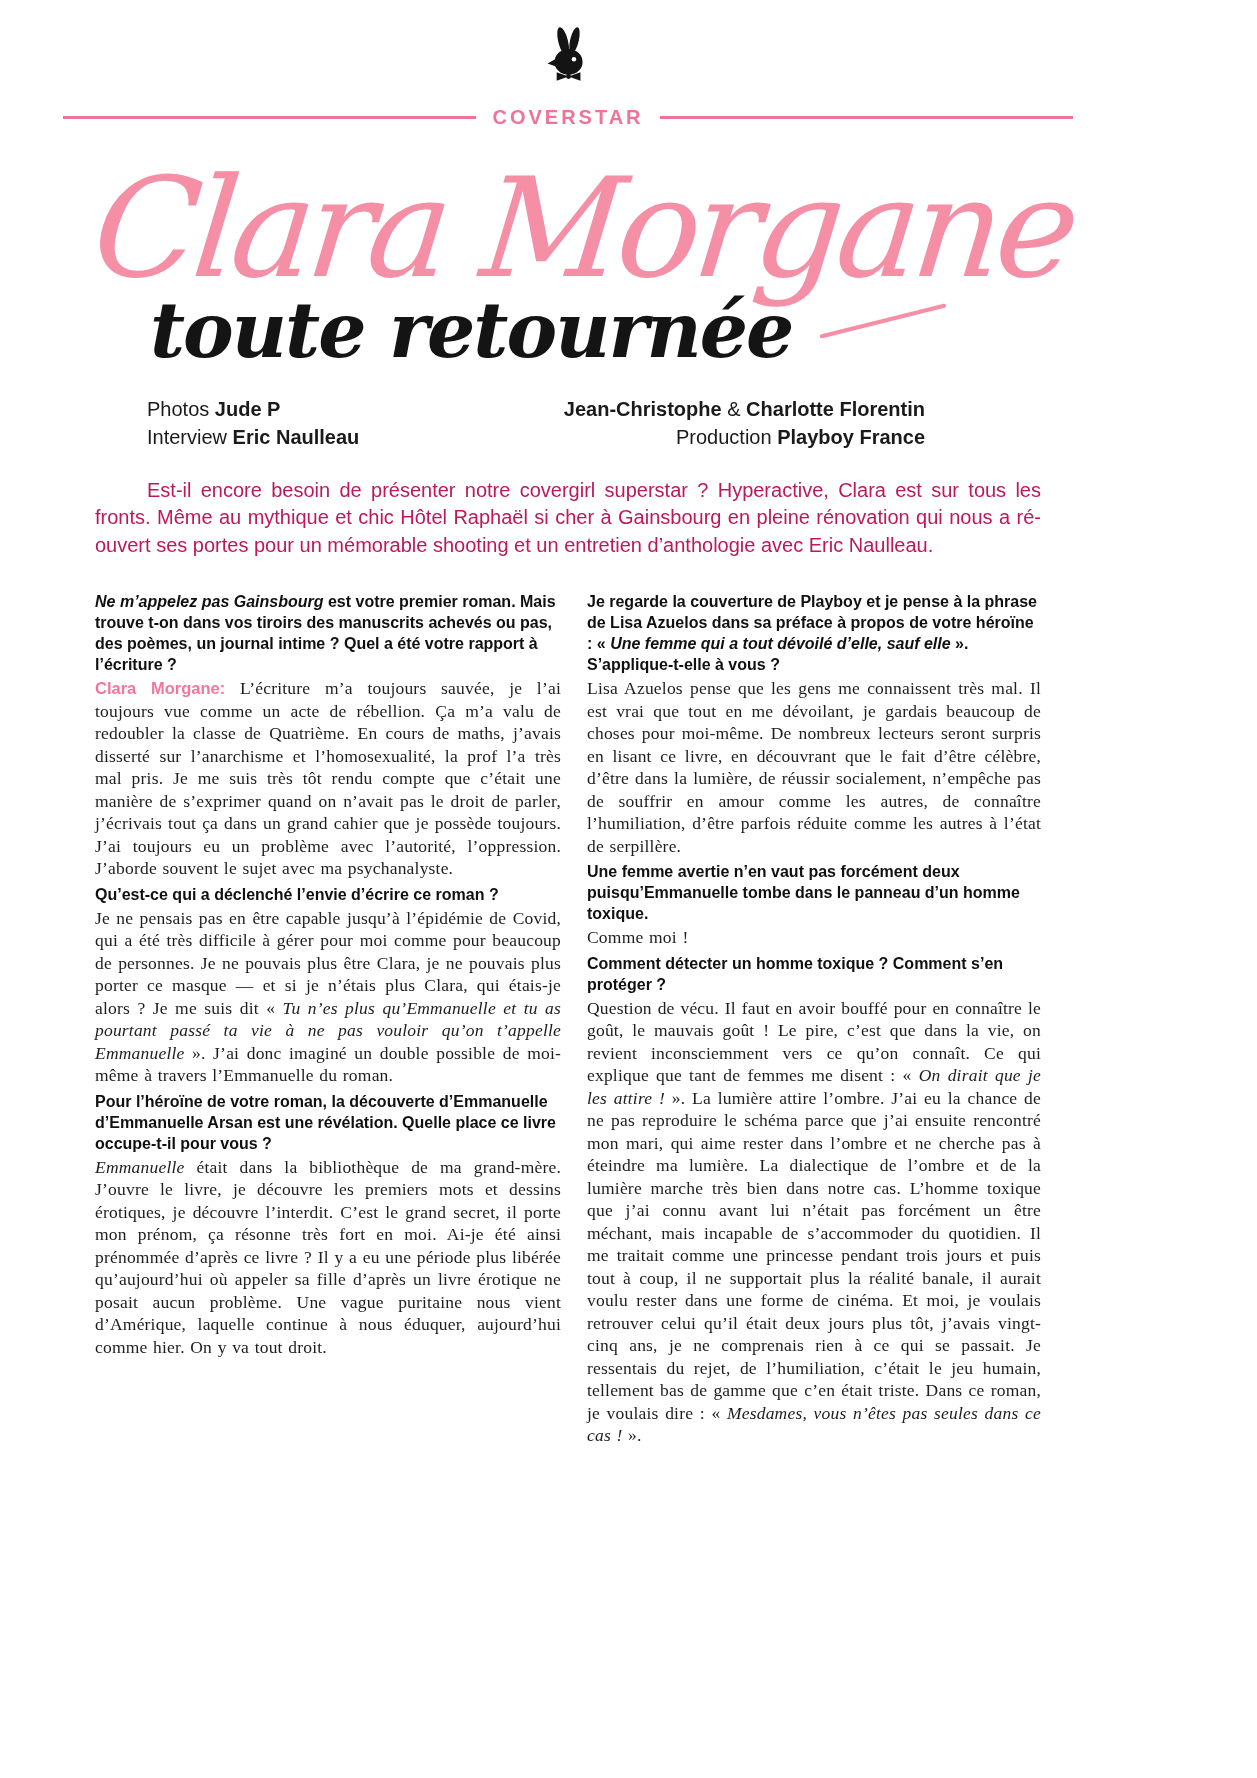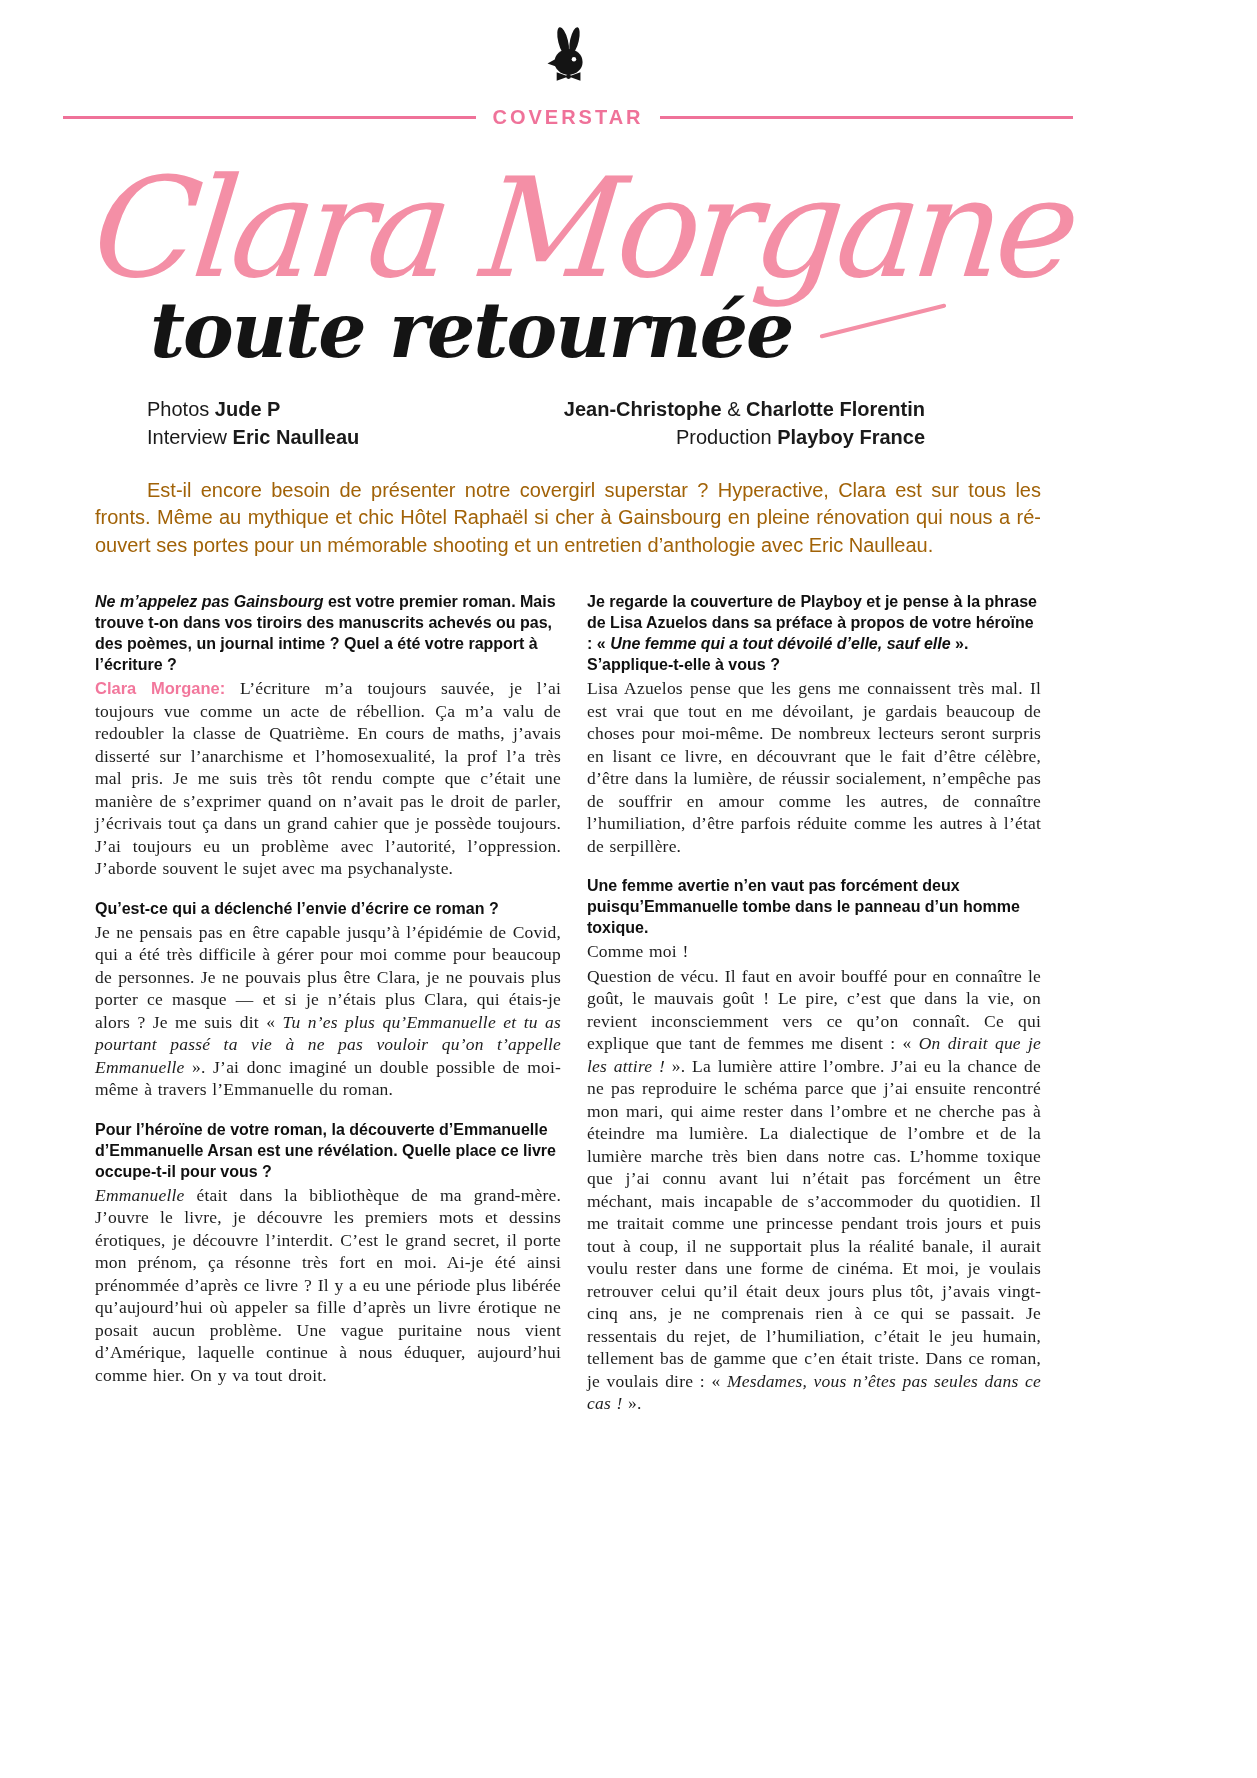--- a/index.html
+++ b/index.html
@@ -67,34 +67,34 @@
   .credits-left { padding-left: 52px; }
   .credits-right { padding-right: 116px; text-align: right; }
   .credit-line b { font-weight: bold; }
   .credit-line .sep { font-weight: normal; }
   
   .intro {
     margin-top: 26px;
     font-size: 20px; line-height: 27.5px;
     text-align: justify;
     text-indent: 52px;
-    color: #a16207;
+    color: #be185d;
   }
   
   .columns {
     margin-top: 32px;
     display: grid;
     grid-template-columns: 466px 1fr;
     column-gap: 26px;
   }
   .block.question {
     font-weight: bold;
     font-size: 16px; line-height: 21px;
     color: #101010;
-    margin-top: 18px;
+    margin-top: 4px;
   }
   .block.question .it { font-style: italic; }
   .block.answer {
     font-family: "Liberation Serif", serif;
     font-size: 17.5px; line-height: 22.5px;
     text-align: justify;
     hyphens: auto;
     color: #1d1d1d;
     margin-top: 2px;
     letter-spacing: 0.2px;
@@ -178,17 +178,18 @@
         <div class="block question"><span>Qu’est-ce qui a déclenché l’envie d’écrire ce roman ?</span></div>
         <div class="block answer"><span>Je ne pensais pas en être capable jusqu’à l’épidémie de Covid, qui a été très difficile à gérer pour moi comme pour beaucoup de personnes. Je ne pouvais plus être Clara, je ne pouvais plus porter ce masque — et si je n’étais plus Clara, qui étais-je alors ? Je me suis dit « </span><span class="it">Tu n’es plus qu’Emmanuelle et tu as pourtant passé ta vie à ne pas vouloir qu’on t’appelle Emmanuelle</span><span> ». J’ai donc imaginé un double possible de moi-même à travers l’Emmanuelle du roman.</span></div>
         <div class="block question"><span>Pour l’héroïne de votre roman, la découverte d’Emmanuelle d’Emmanuelle Arsan est une révélation. Quelle place ce livre occupe-t-il pour vous ?</span></div>
         <div class="block answer"><span class="it">Emmanuelle</span><span> était dans la bibliothèque de ma grand-mère. J’ouvre le livre, je découvre les premiers mots et dessins érotiques, je découvre l’interdit. C’est le grand secret, il porte mon prénom, ça résonne très fort en moi. Ai-je été ainsi prénommée d’après ce livre ? Il y a eu une période plus libérée qu’aujourd’hui où appeler sa fille d’après un livre érotique ne posait aucun problème. Une vague puritaine nous vient d’Amérique, laquelle continue à nous éduquer, aujourd’hui comme hier. On y va tout droit.</span></div>
       </div>
     <div class="col" id="col-right">
         <div class="block question"><span>Je regarde la couverture de Playboy et je pense à la phrase de Lisa Azuelos dans sa préface à propos de votre héroïne : « </span><span class="it">Une femme qui a tout dévoilé d’elle, sauf elle</span><span> ». S’applique-t-elle à vous ?</span></div>
         <div class="block answer"><span>Lisa Azuelos pense que les gens me connaissent très mal. Il est vrai que tout en me dévoilant, je gardais beaucoup de choses pour moi-même. De nombreux lecteurs seront surpris en lisant ce livre, en découvrant que le fait d’être célèbre, d’être dans la lumière, de réussir socialement, n’empêche pas de souffrir en amour comme les autres, de connaître l’humiliation, d’être parfois réduite comme les autres à l’état de serpillère.</span></div>
         <div class="block question"><span>Une femme avertie n’en vaut pas forcément deux puisqu’Emmanuelle tombe dans le panneau d’un homme toxique.</span></div>
         <div class="block answer"><span>Comme moi !</span></div>
+        <div class="block question"><span>Comment détecter un homme toxique ? Comment s’en protéger ?</span></div>
         <div class="block answer"><span>Question de vécu. Il faut en avoir bouffé pour en connaître le goût, le mauvais goût ! Le pire, c’est que dans la vie, on revient inconsciemment vers ce qu’on connaît. Ce qui explique que tant de femmes me disent : « </span><span class="it">On dirait que je les attire !</span><span> ». La lumière attire l’ombre. J’ai eu la chance de ne pas reproduire le schéma parce que j’ai ensuite rencontré mon mari, qui aime rester dans l’ombre et ne cherche pas à éteindre ma lumière. La dialectique de l’ombre et de la lumière marche très bien dans notre cas. L’homme toxique que j’ai connu avant lui n’était pas forcément un être méchant, mais incapable de s’accommoder du quotidien. Il me traitait comme une princesse pendant trois jours et puis tout à coup, il ne supportait plus la réalité banale, il aurait voulu rester dans une forme de cinéma. Et moi, je voulais retrouver celui qu’il était deux jours plus tôt, j’avais vingt-cinq ans, je ne comprenais rien à ce qui se passait. Je ressentais du rejet, de l’humiliation, c’était le jeu humain, tellement bas de gamme que c’en était triste. Dans ce roman, je voulais dire : « </span><span class="it">Mesdames, vous n’êtes pas seules dans ce cas !</span><span> ».</span></div>
       </div>
   </div>
 
 </div>
 
 </body></html>

